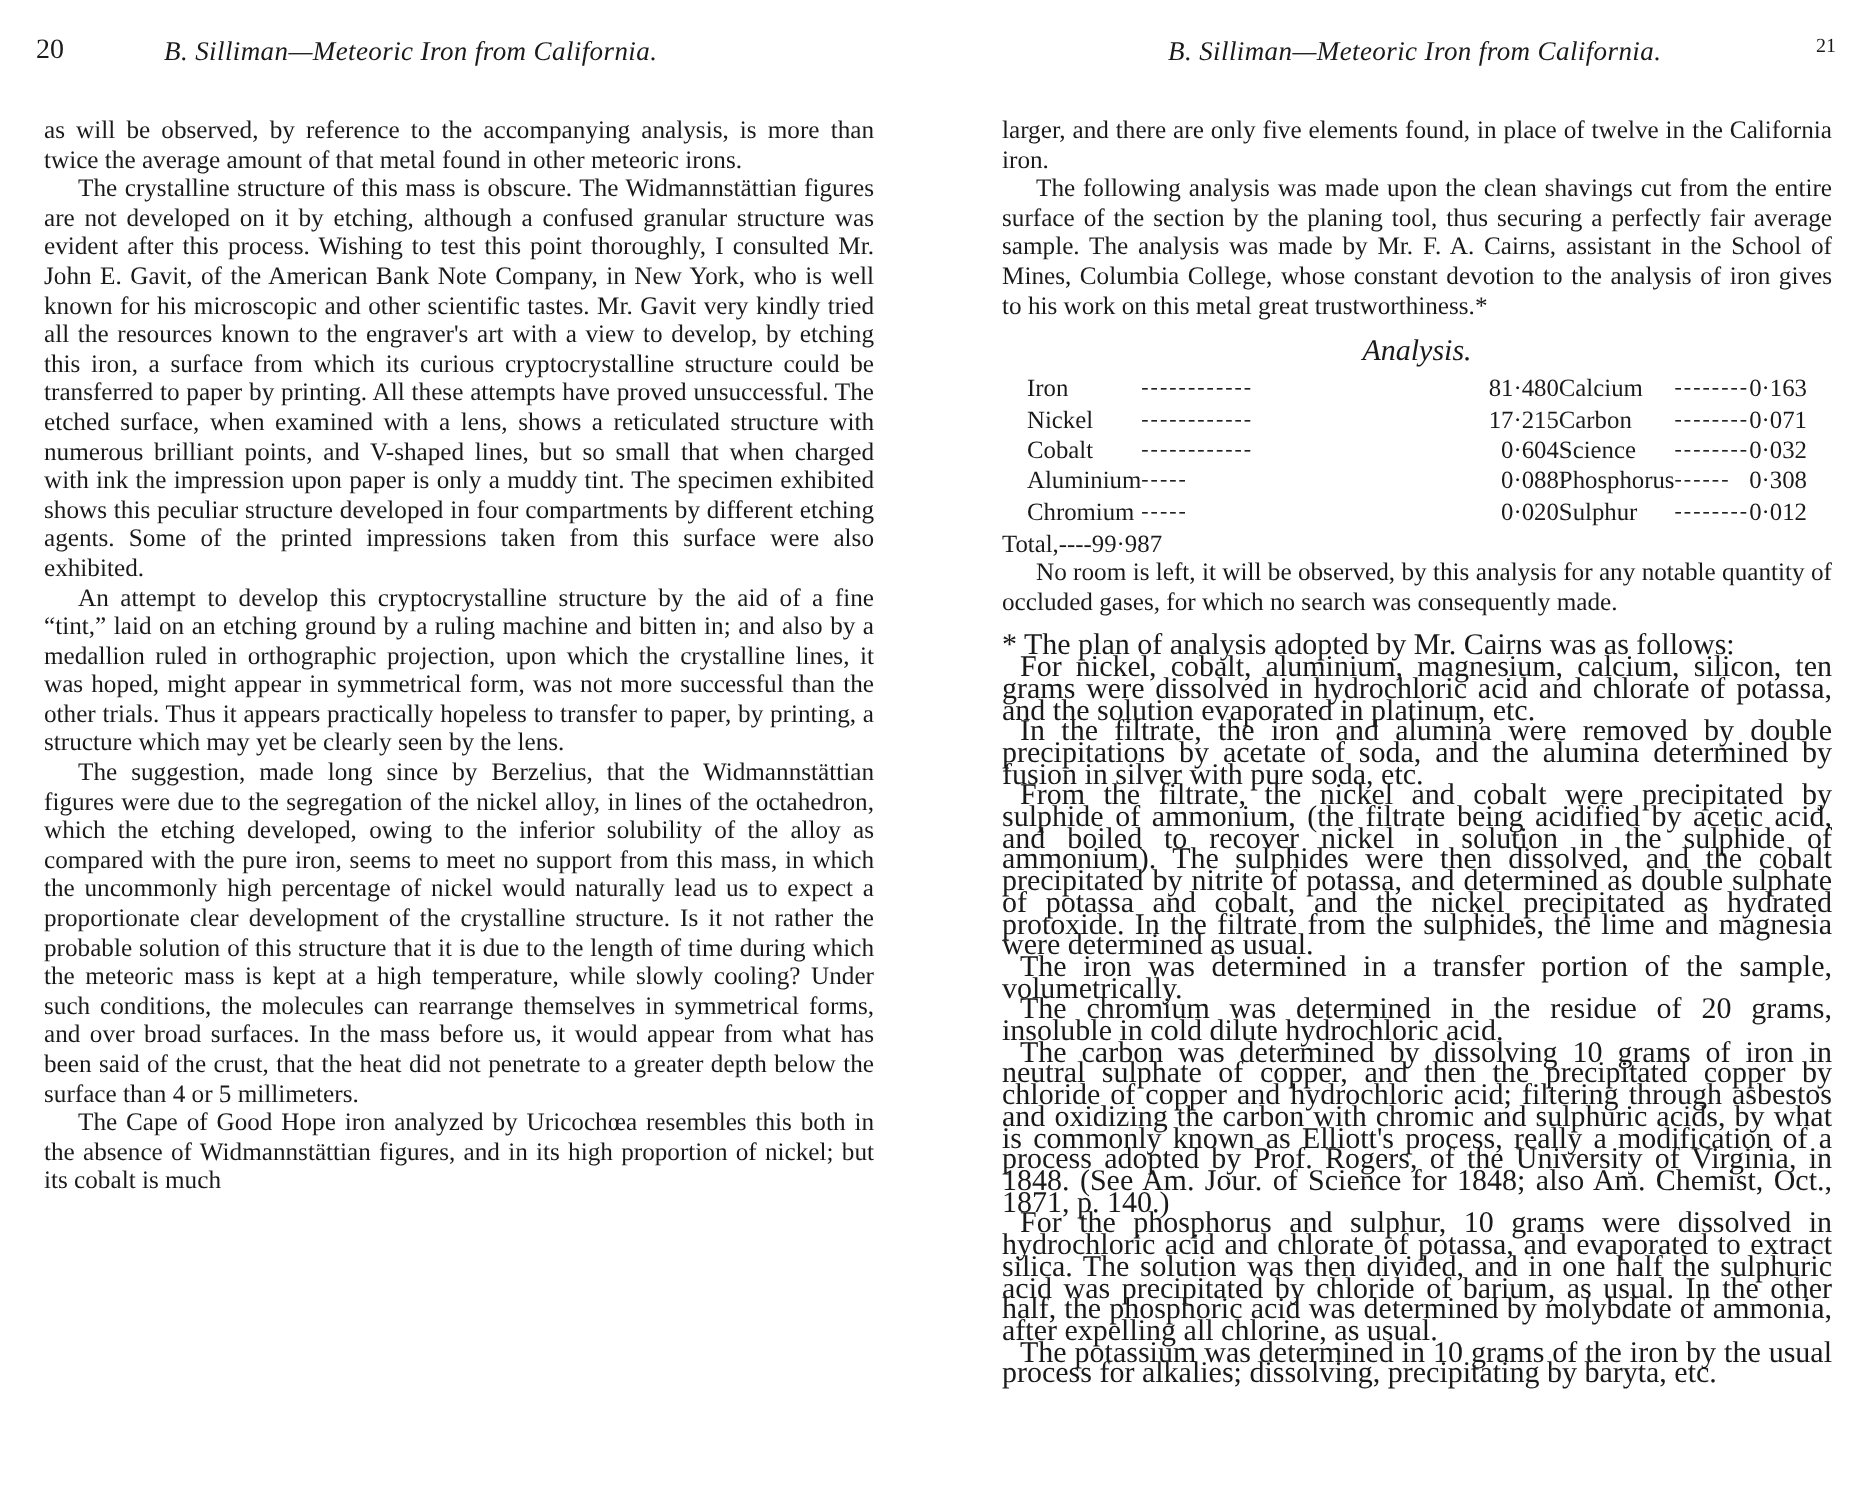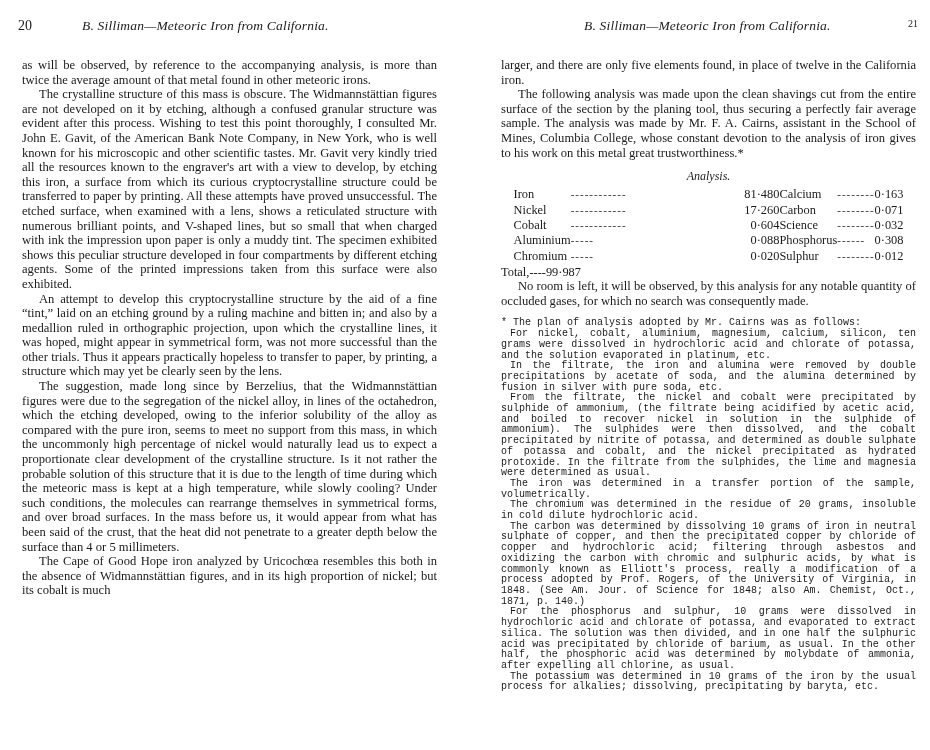--- a/index.html
+++ b/index.html
@@ -74,21 +74,21 @@
   .col p {
     margin: 0;
     text-indent: 0;
   }
   .col p.indent {
     text-indent: 17px;
   }
   .analysis-title {
     text-align: center;
     font-style: italic;
-    font-size: 12px;
+    font-size: 15px;
     margin: 9px 0 3px 0;
   }
   table.analysis {
     border-collapse: collapse;
     margin: 0 auto;
     font-size: 12.4px;
     width: 390px;
   }
   table.analysis td {
     padding: 0.4px 0;
@@ -111,25 +111,24 @@
     text-align: right;
     padding-left: 4px;
   }
   td.gap { width: 22px; }
   .total-row {
     text-align: left;
     font-size: 12.4px;
     padding-top: 1px;
   }
   .footnotes {
-    font-size: 10px;
+    font-size: 15px;
     line-height: 10.7px;
     text-align: justify;
     margin-top: 10px;
-    font-family: Liberation Mono, monospace;
   }
   .footnotes p {
     margin: 0;
     text-indent: 9px;
   }
   .footnotes p.first {
     text-indent: 0;
   }
 </style>
 </head>
@@ -165,21 +164,21 @@
           <td class="dots">------------</td>
           <td class="val">81·480</td>
           <td class="gap"></td>
           <td class="el">Calcium</td>
           <td class="dots">--------</td>
           <td class="val">0·163</td>
         </tr>
         <tr>
           <td class="el">Nickel</td>
           <td class="dots">------------</td>
-          <td class="val">17·260</td>
+          <td class="val">17·215</td>
           <td class="gap"></td>
           <td class="el">Carbon</td>
           <td class="dots">--------</td>
           <td class="val">0·071</td>
         </tr>
         <tr>
           <td class="el">Cobalt</td>
           <td class="dots">------------</td>
           <td class="val">0·604</td>
           <td class="gap"></td>

